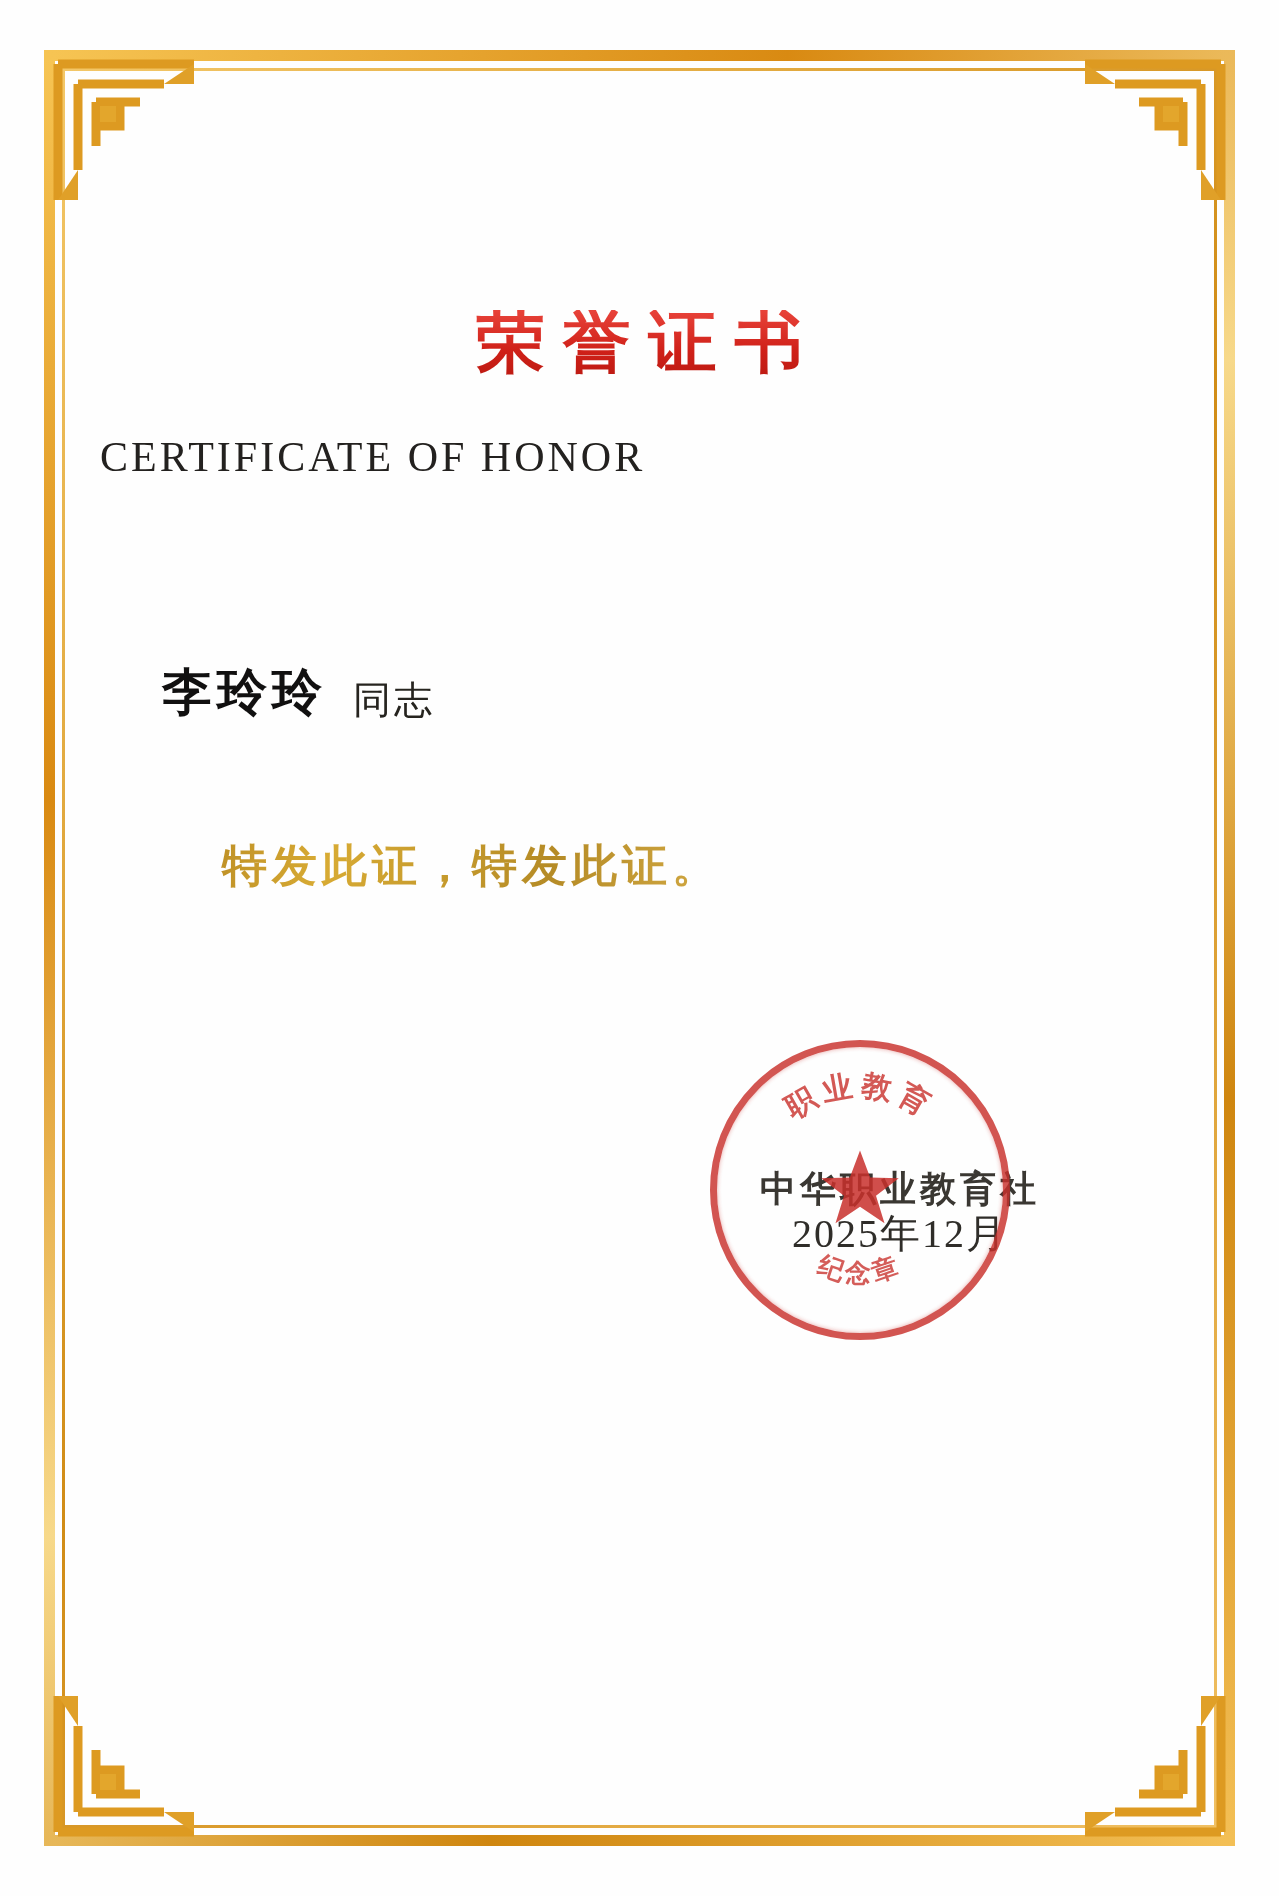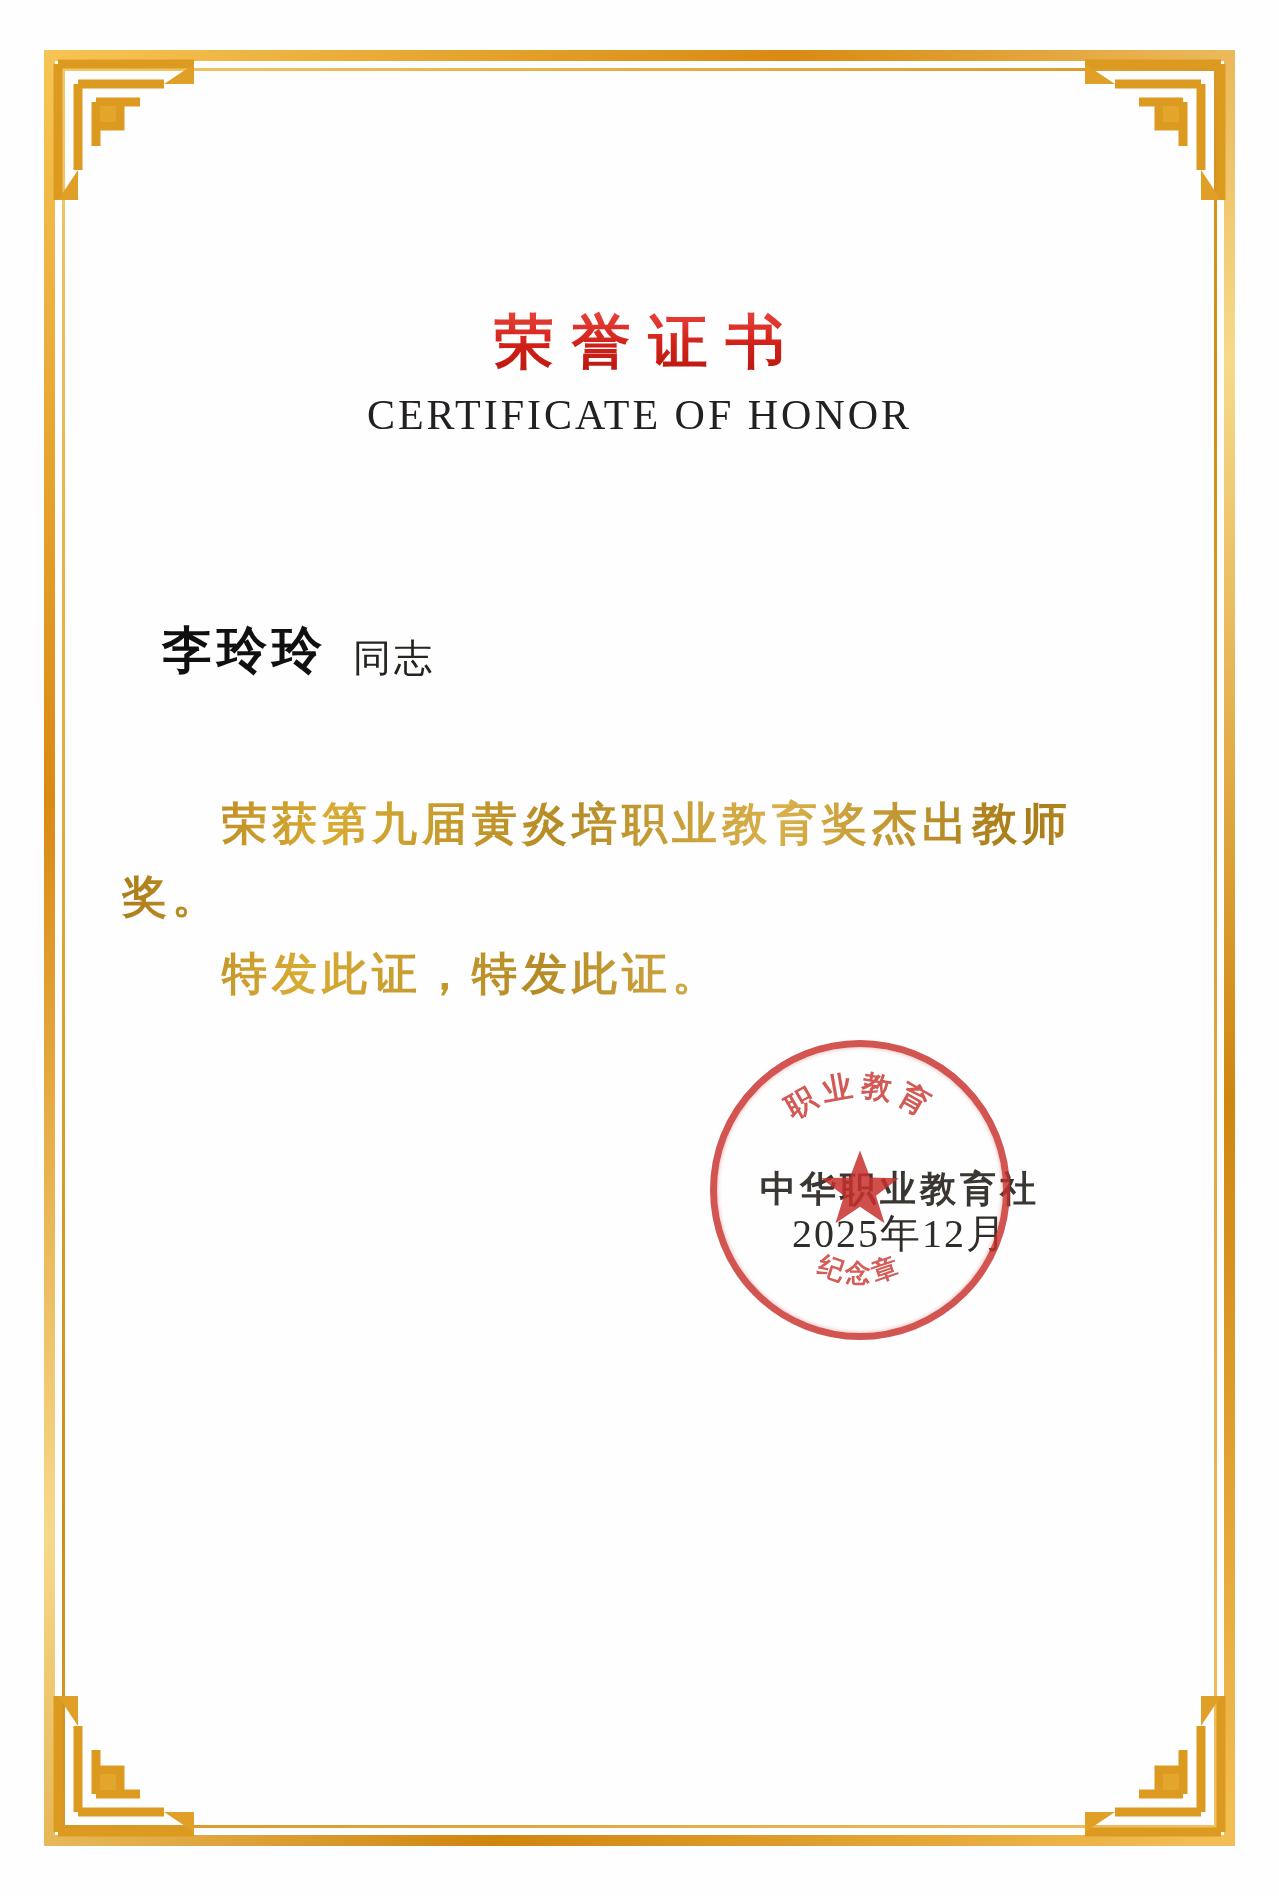--- a/index.html
+++ b/index.html
@@ -62,36 +62,35 @@
     position: absolute;
     left: 100px;
     right: 100px;
     top: 110px;
     bottom: 110px;
   }
 
   .title-cn {
     margin-top: 200px;
     text-align: center;
-    font-family: Liberation Serif, serif;
-    font-size: 59px;
+    font-family: Liberation Mono, monospace;
+    font-size: 68px;
     font-weight: bold;
     letter-spacing: 18px;
     text-indent: 18px;
     color: #d7322a;
     background: linear-gradient(180deg, #e8433a 0%, #cf2018 55%, #b81911 100%);
     -webkit-background-clip: text;
     background-clip: text;
     -webkit-text-fill-color: transparent;
     line-height: 1.1;
   }
 
   .title-en {
-    margin-top: 16px;
-    text-align: center;
+    margin-top: 48px;
     font-family: "Liberation Serif", serif;
     font-size: 42px;
     letter-spacing: 3px;
     color: #23211f;
   }
 
   .recipient {
     margin-top: 178px;
     margin-left: 62px;
     display: flex;
@@ -280,21 +279,20 @@
     <div class="title-cn">荣誉证书</div>
 
     <div class="title-en">CERTIFICATE OF HONOR</div>
 
     <div class="recipient">
       <span class="recipient-name">李玲玲</span>
       <span class="recipient-suffix">同志</span>
     </div>
 
     <div class="body-text">
-      <div class="body-para">荣获第九届黄炎培职业教育奖杰出教师奖。</div>
       <div class="body-para">特发此证，特发此证。</div>
     </div>
 
     <div class="issuer">中华职业教育社</div>
 
     <div class="issue-date">2025年12月</div>
 
     <div class="seal">
       <div class="seal-ring"></div>
 

